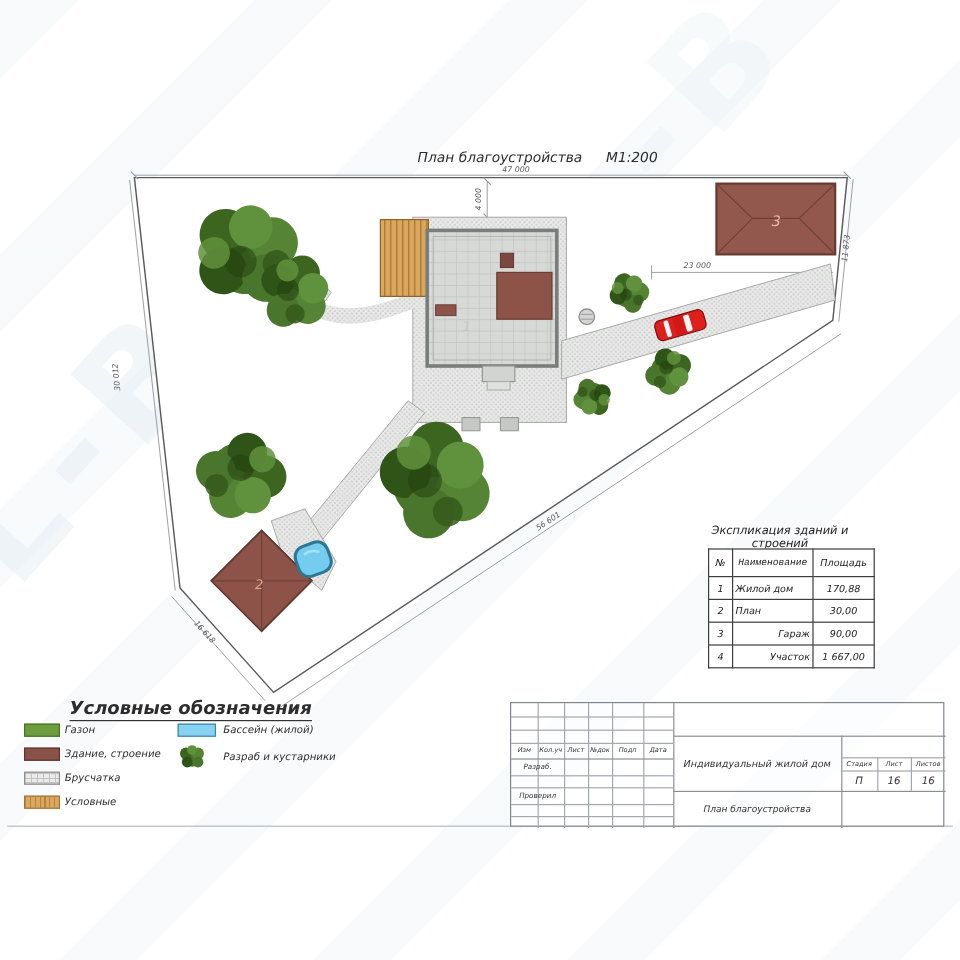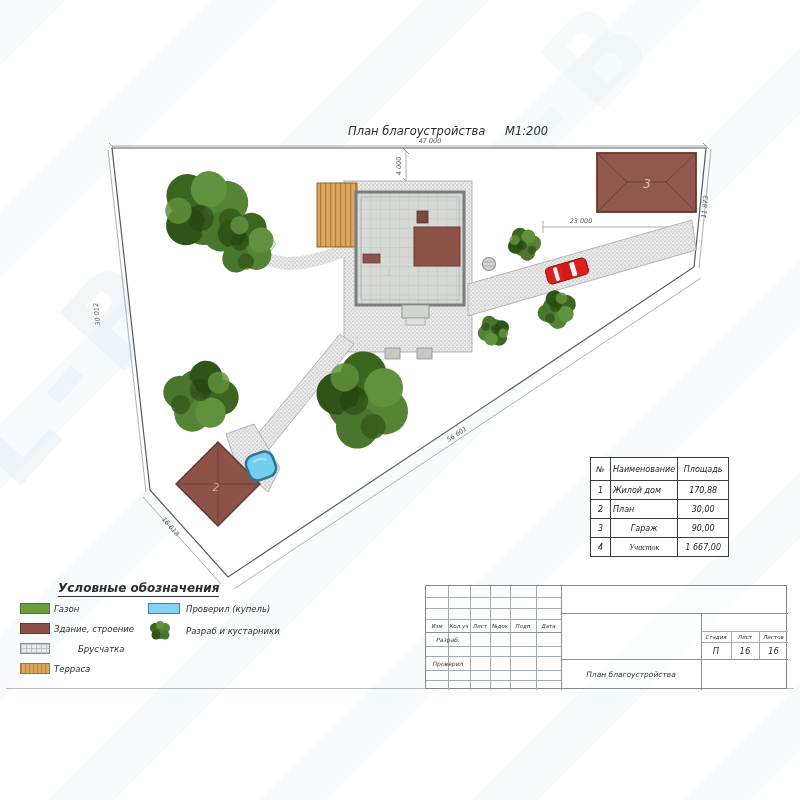--- a/index.html
+++ b/index.html
@@ -7,21 +7,21 @@
          font-family:"DejaVu Sans",sans-serif;}
   .abs{position:absolute;}
   .txt{font-family:"DejaVu Sans",sans-serif;font-style:italic;color:#2d2d2d;}
   
   .wm-stripes{position:absolute;inset:0;
     background:repeating-linear-gradient(135deg, rgba(214,228,238,0.18) 0 46px, rgba(255,255,255,0) 46px 150px);
     pointer-events:none;}
   .wm-text{position:absolute;font-weight:bold;color:#dfe9f1;opacity:.38;letter-spacing:14px;
     transform:rotate(-48deg);font-size:120px;pointer-events:none;font-family:"DejaVu Sans",sans-serif;}
   
-  .legend-title{font-size:12px;font-weight:bold;border-bottom:1px solid #333;padding-bottom:1px;}
+  .legend-title{font-size:15px;font-weight:bold;border-bottom:1px solid #333;padding-bottom:1px;}
   .sw{position:absolute;width:30px;height:11px;box-sizing:border-box;}
   .sw-lawn{background:#6b9c3d;border:1px solid #4c7322;}
   .sw-building{background:#8a5148;border:1px solid #5e352d;}
   .sw-paving{background:#eaeaea;border:1px solid #8d8d8d;
     background-image:repeating-linear-gradient(0deg,#c3c3c3 0 1px,transparent 1px 4px),
                      repeating-linear-gradient(90deg,#c3c3c3 0 1px,transparent 1px 5px);}
   .sw-terrace{background:#dca860;border:1px solid #a3743a;
     background-image:repeating-linear-gradient(90deg,rgba(140,94,39,.5) 0 1px,transparent 1px 4px);}
   .sw-pool{background:#86d2f2;border:1px solid #3f85a6;}
   .leg-label{font-size:8.5px;}
@@ -170,67 +170,68 @@
       <use href="#tree" transform="translate(205,212) scale(3.3) rotate(10)"></use>
       <use href="#tree" transform="translate(245,243) scale(2.3) rotate(80)"></use>
       <use href="#tree" transform="translate(524,244) scale(1.25) rotate(30)"></use>
       <use href="#tree" transform="translate(557,309) scale(1.45) rotate(120)"></use>
       <use href="#tree" transform="translate(494,331) scale(1.2) rotate(200)"></use>
       <use href="#tree" transform="translate(362,400) scale(3.55) rotate(60)"></use>
       <use href="#tree" transform="translate(201,396) scale(2.75) rotate(150)"></use>
     </g>
   </svg>
 
+  <div class="abs txt expl-title" style="left:570px;top:437px;width:160px;font-style:italic;">Экспликация зданий и строений</div>
   <table class="expl abs" style="left:590px;top:457px;">
     <tbody>
         <tr style="height:23px;">
       <th style="width:15px;">№</th>
-      <th style="width:62px;">Наименование</th>
+      <th style="width:62px;font-family:Liberation Mono, monospace;">Наименование</th>
       <th style="width:46px;">Площадь</th>
     </tr>
     <tr style="height:19px;">
       <td>1</td>
       <td style="text-align:left;">Жилой дом</td>
       <td>170,88</td>
     </tr>
     <tr style="height:19px;">
       <td>2</td>
       <td style="text-align:left;">План</td>
       <td>30,00</td>
     </tr>
     <tr style="height:19px;">
       <td>3</td>
-      <td style="text-align:center;">Гараж</td>
+      <td style="text-align:right;">Гараж</td>
       <td>90,00</td>
     </tr>
     <tr style="height:19px;">
       <td>4</td>
-      <td style="text-align:center;font-family:Liberation Serif, serif;">Участок</td>
+      <td style="text-align:right;">Участок</td>
       <td>1 667,00</td>
     </tr>
   </tbody>
     </table>
 
   <div>
     <div class="abs txt legend-title" style="left:58px;top:581px;">Условные обозначения</div>
 
     <div class="sw sw-lawn" style="left:20px;top:603px;"></div>
     <div class="abs txt leg-label" style="left:54px;top:604px;">Газон</div>
 
     <div class="sw sw-building" style="left:20px;top:623px;"></div>
     <div class="abs txt leg-label" style="left:54px;top:624px;">Здание, строение</div>
 
     <div class="sw sw-paving" style="left:20px;top:643px;"></div>
-    <div class="abs txt leg-label" style="left:54px;top:644px;margin-left:24px;">Брусчатка</div>
+    <div class="abs txt leg-label" style="left:54px;top:644px;">Брусчатка</div>
 
     <div class="sw sw-terrace" style="left:20px;top:663px;"></div>
-    <div class="abs txt leg-label" style="left:54px;top:664px;">Терраса</div>
+    <div class="abs txt leg-label" style="left:54px;top:664px;">Условные</div>
 
     <div class="sw sw-pool" style="left:148px;top:603px;width:32px;"></div>
-    <div class="abs txt leg-label" style="left:186px;top:604px;">Проверил (купель)</div>
+    <div class="abs txt leg-label" style="left:186px;top:604px;">Бассейн (жилой)</div>
 
     <svg class="abs" style="left:148px;top:619px;" width="24" height="24" viewBox="-12 -12 24 24">
       <circle cx="0" cy="0" r="8" fill="#49752c"></circle>
       <circle cx="-5" cy="-3" r="5" fill="#3c661f"></circle>
       <circle cx="5" cy="-3" r="5" fill="#558534"></circle>
       <circle cx="-4" cy="4" r="4.5" fill="#2f5418"></circle>
       <circle cx="5" cy="4" r="4.5" fill="#49752c"></circle>
       <circle cx="0" cy="-6" r="4" fill="#60913c"></circle>
     </svg>
     <div class="abs txt leg-label" style="left:186px;top:626px;">Разраб и кустарники</div>
@@ -270,20 +271,21 @@
     <div class="cell" style="left:22px;top:33px;width:22px;height:13px;font-size:5.5px;">Кол.уч</div>
     <div class="cell" style="left:44px;top:33px;width:20px;height:13px;font-size:5.5px;">Лист</div>
     <div class="cell" style="left:64px;top:33px;width:20px;height:13px;font-size:5.5px;">№док</div>
     <div class="cell" style="left:84px;top:33px;width:26px;height:13px;font-size:5.5px;">Подп</div>
     <div class="cell" style="left:110px;top:33px;width:25px;height:13px;font-size:5.5px;">Дата</div>
 
     <div class="cell" style="left:0;top:46px;width:44px;height:14px;font-size:6px;">Разраб.</div>
     <div class="cell" style="left:0;top:70px;width:44px;height:14px;font-size:6px;">Проверил</div>
 
 
+    <div class="cell" style="left:137px;top:27px;width:136px;height:46px;font-size:8px;text-align:center;">Индивидуальный жилой дом</div>
     <div class="cell" style="left:137px;top:73px;width:136px;height:31px;font-size:7.5px;text-align:center;">План благоустройства</div>
 
     <div class="cell" style="left:275px;top:45px;width:30px;height:11px;font-size:5.5px;">Стадия</div>
     <div class="cell" style="left:305px;top:45px;width:28px;height:11px;font-size:5.5px;">Лист</div>
     <div class="cell" style="left:333px;top:45px;width:29px;height:11px;font-size:5.5px;">Листов</div>
     <div class="cell" style="left:275px;top:56px;width:30px;height:17px;font-size:8.5px;">П</div>
     <div class="cell" style="left:305px;top:56px;width:28px;height:17px;font-size:8.5px;">16</div>
     <div class="cell" style="left:333px;top:56px;width:29px;height:17px;font-size:8.5px;">16</div>
   </div>
 

